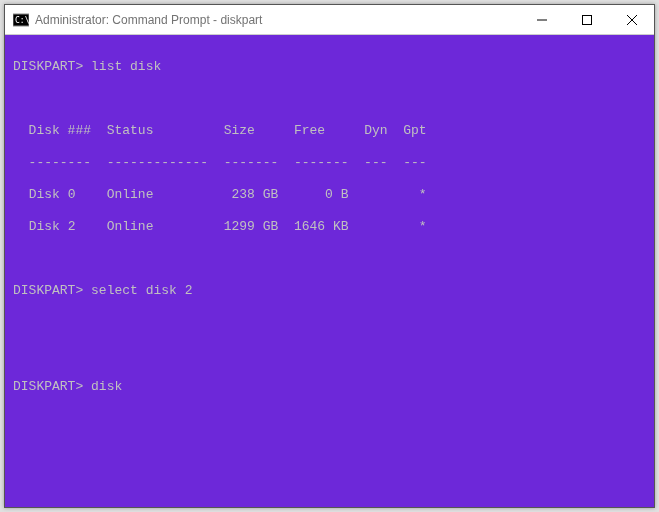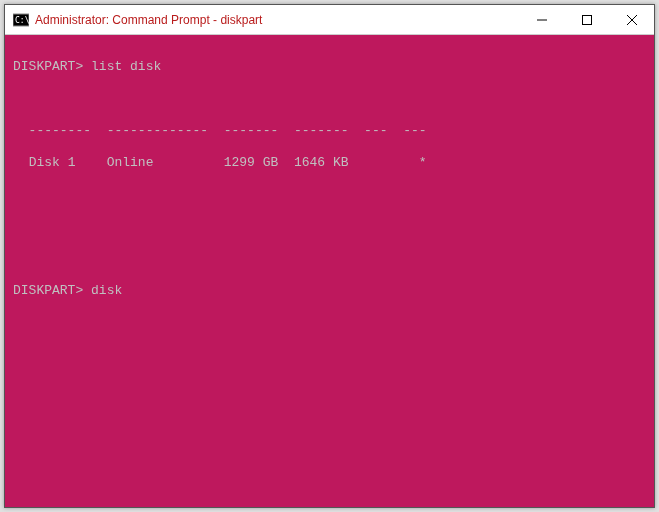--- a/index.html
+++ b/index.html
@@ -31,39 +31,39 @@
     width: 16px;
     height: 16px;
     margin: 0 6px 0 8px;
     display: flex;
     align-items: center;
     justify-content: center;
   }
   .titlebar-title {
     flex: 1;
     font-size: 12px;
-    color: #b91c1c;
+    color: #737373;
     white-space: nowrap;
     overflow: hidden;
   }
   .titlebar-controls {
     display: flex;
     height: 100%;
   }
   .titlebar-btn {
     width: 45px;
     display: flex;
     align-items: center;
     justify-content: center;
     color: #000;
   }
   .titlebar-btn svg { stroke: #000; }
   .console {
     flex: 1;
-    background: #be185d;
+    background: #6d28d9;
     color: #c0c0c0;
     font-family: Consolas, "Courier New", monospace;
     font-size: 13px;
     line-height: 16px;
     padding: 8px 8px 0 8px;
     white-space: pre;
     overflow: hidden;
   }
   .line { min-height: 16px; }
   .line span { white-space: pre; color: #c0c0c0; }
@@ -97,23 +97,26 @@
             <line x1="0" y1="0" x2="10" y2="10" stroke-width="1"></line>
             <line x1="10" y1="0" x2="0" y2="10" stroke-width="1"></line>
           </svg>
       </div>
     </div>
   </div>
 
   <div class="console">
 <div class="line"><span>DISKPART&gt;</span><span> </span><span>list disk</span></div>
 <div class="line"></div>
+<div class="line"><span>  </span><span>Disk ###</span><span>  </span><span>Status</span><span>         </span><span>Size</span><span>     </span><span>Free</span><span>     </span><span>Dyn</span><span>  </span><span>Gpt</span></div>
 <div class="line"><span>  </span><span>--------</span><span>  </span><span>-------------</span><span>  </span><span>-------</span><span>  </span><span>-------</span><span>  </span><span>---</span><span>  </span><span>---</span></div>
-<div class="line"><span> </span><span> </span><span>Disk 1</span><span>    </span><span>Online</span><span>         </span><span>1299 GB</span><span>  </span><span>1646 KB</span><span>   </span><span></span><span>      </span><span>*</span></div>
+<div class="line"><span> </span><span> </span><span>Disk 0</span><span>    </span><span>Online</span><span>         </span><span> 238 GB</span><span>  </span><span>    0 B</span><span>   </span><span></span><span>      </span><span>*</span></div>
+<div class="line"><span> </span><span> </span><span>Disk 2</span><span>    </span><span>Online</span><span>         </span><span>1299 GB</span><span>  </span><span>1646 KB</span><span>   </span><span></span><span>      </span><span>*</span></div>
 <div class="line"></div>
+<div class="line"><span>DISKPART&gt;</span><span> </span><span>select disk 2</span></div>
 <div class="line"></div>
 <div class="line"></div>
 <div class="line"><span>DISKPART&gt;</span><span> </span><span>disk</span></div>
 <div class="line"></div>
 
 
 
 
 
 

